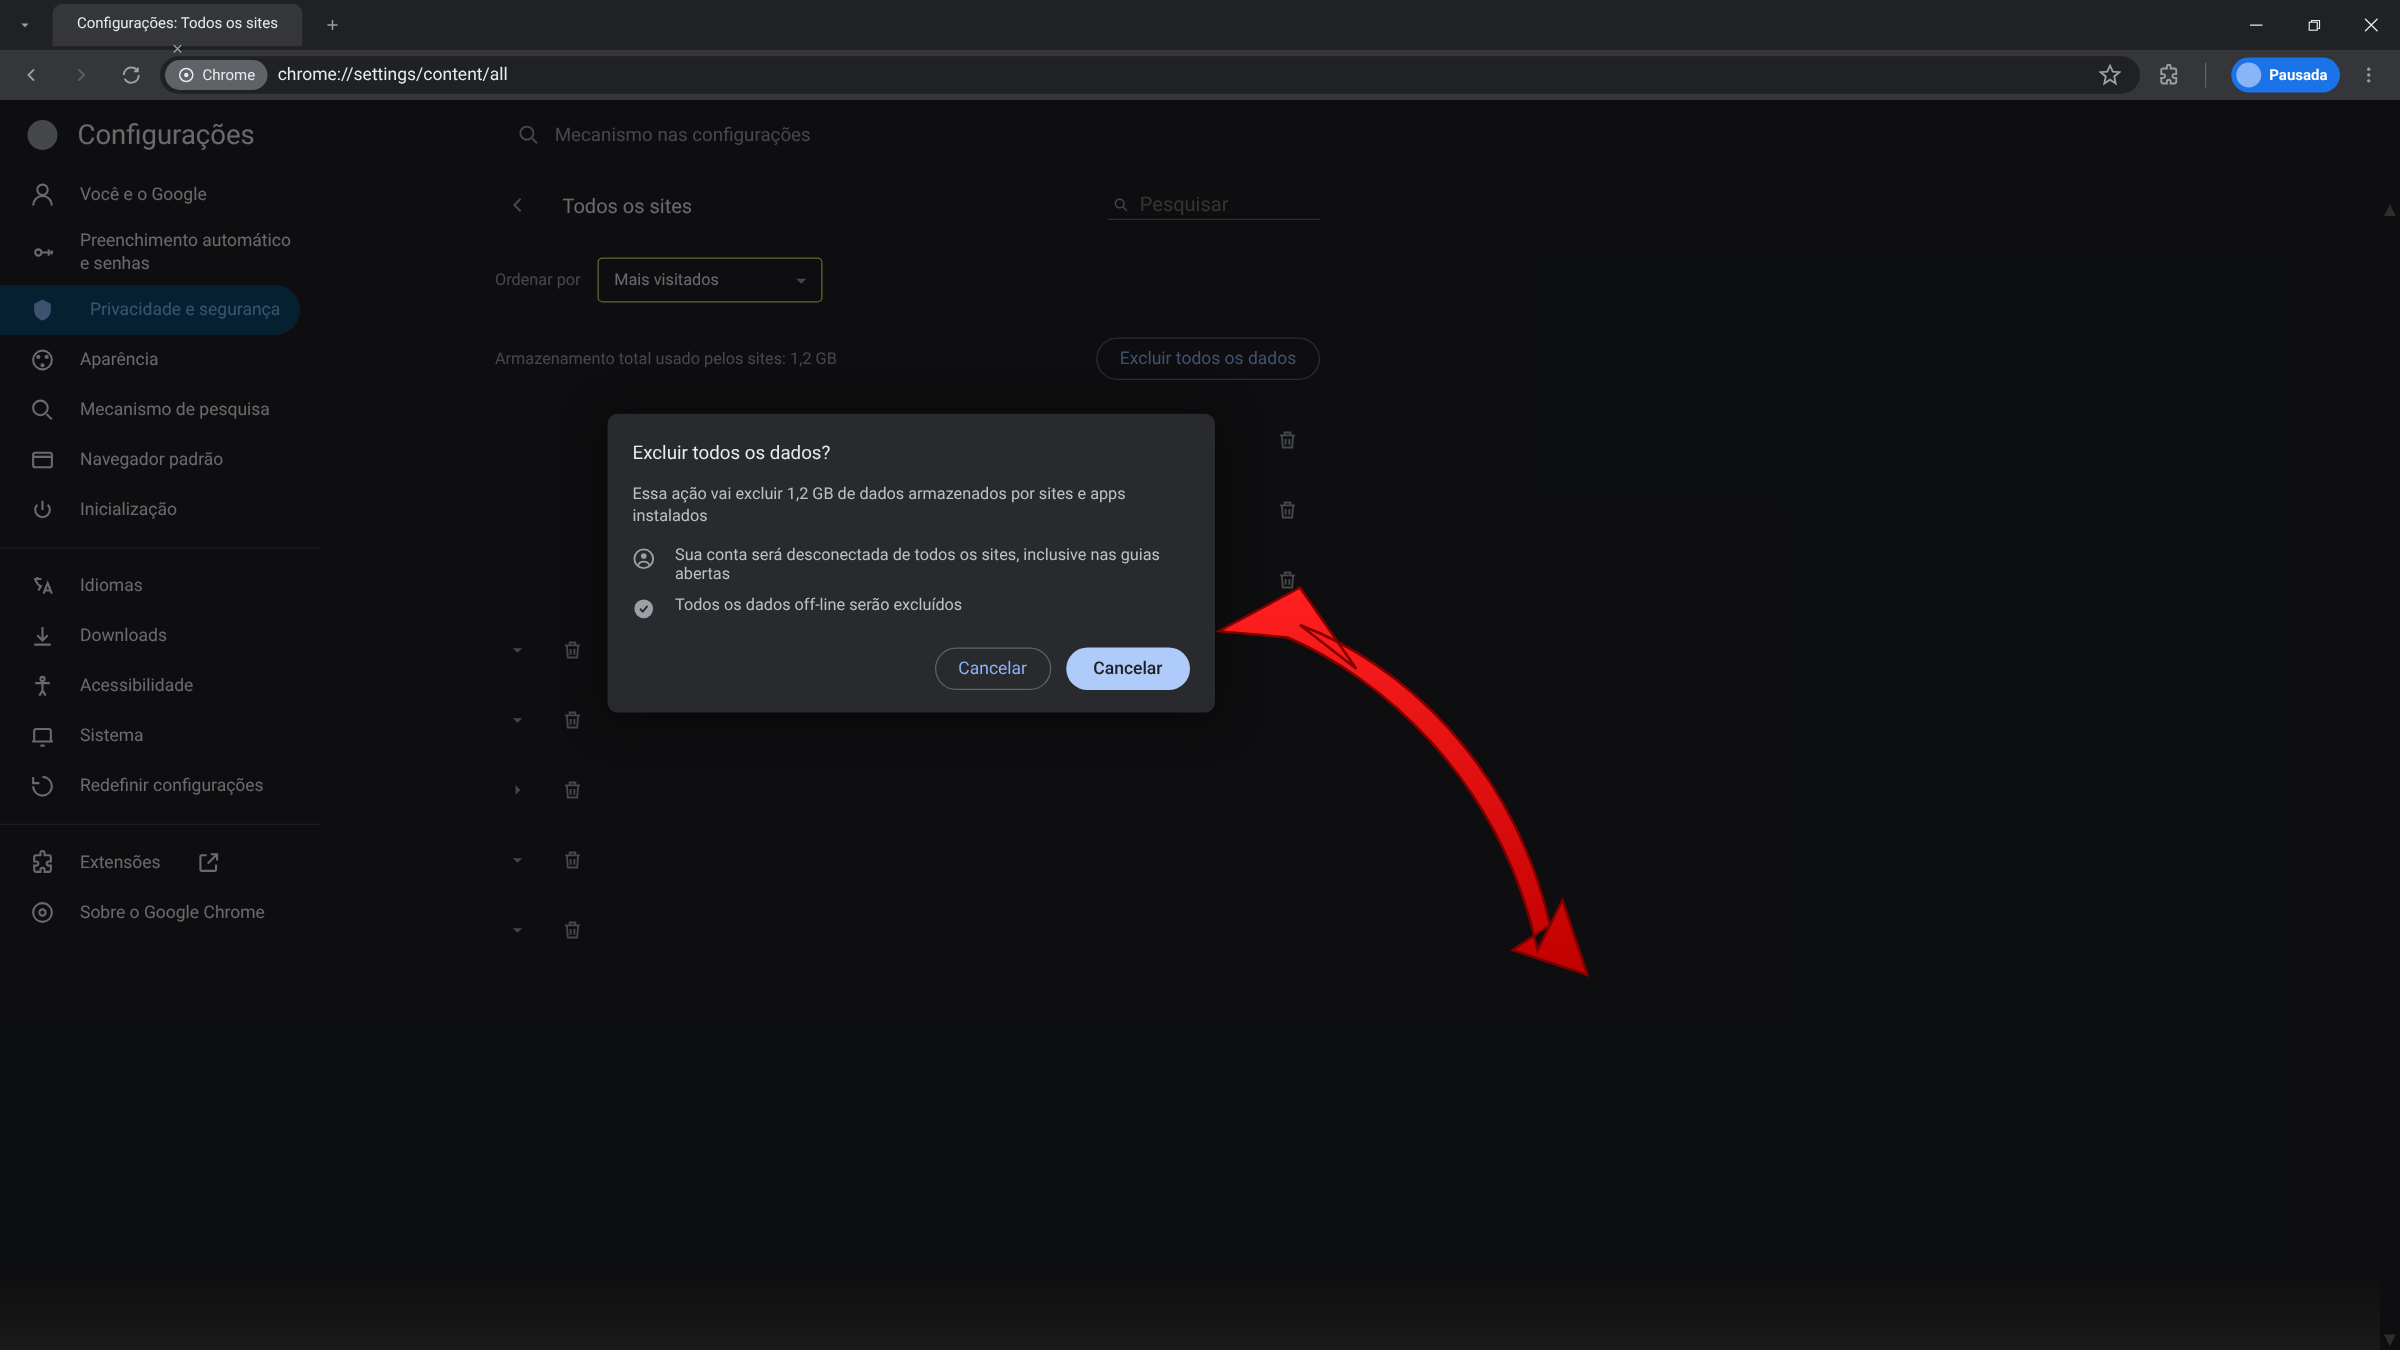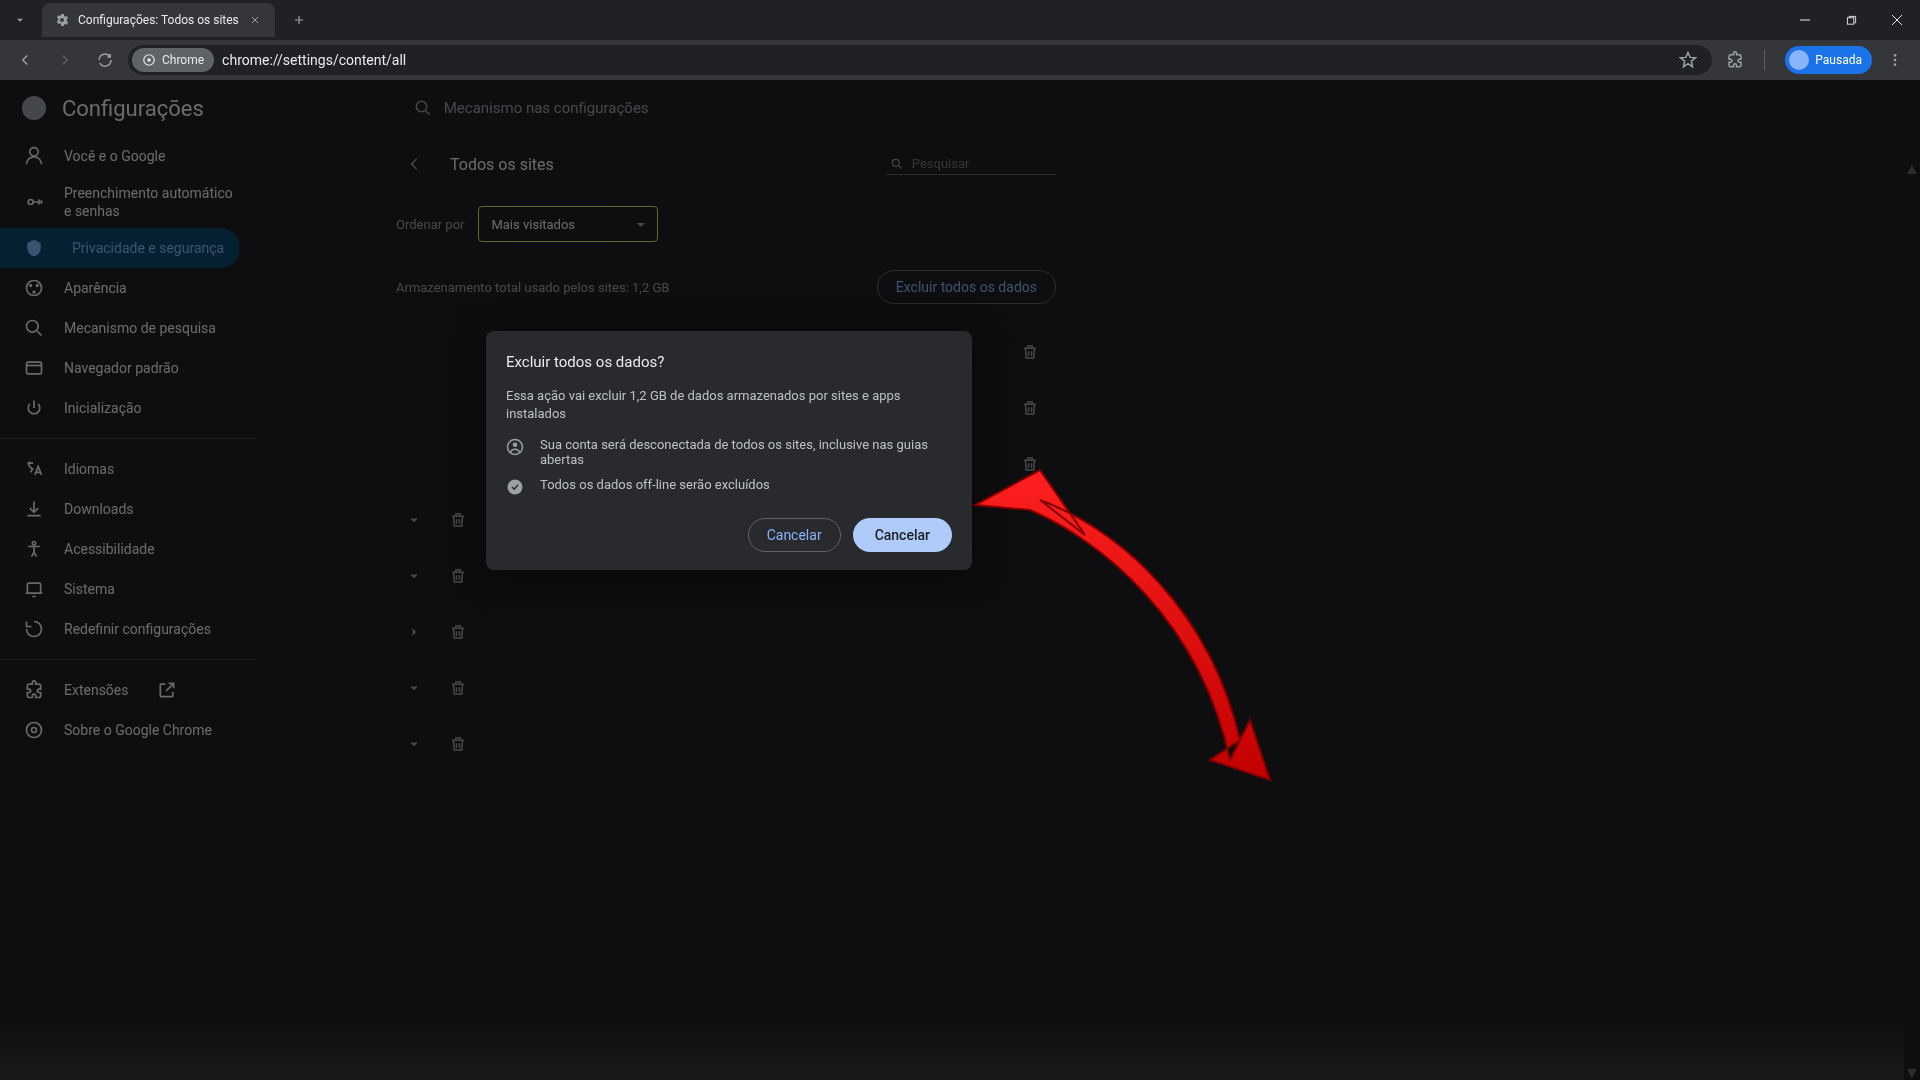--- a/index.html
+++ b/index.html
@@ -1,39 +1,39 @@
 <!DOCTYPE html>
 <html><head>
 <meta charset="utf-8">
 <style>
 * { margin: 0; padding: 0; box-sizing: border-box; font-family: 'Segoe UI', Roboto, Arial, sans-serif; }
 body { width: 1920px; height: 1080px; background: #202124; color: #e8eaed; overflow: hidden; position: relative; }
 
 
 .titlebar { height: 40px; background: #202124; display: flex; align-items: center; }
 .tab-dropdown { width: 32px; height: 32px; margin-left: 4px; display: flex; align-items: center; justify-content: center; color: #9aa0a6; border-radius: 50%; }
-.tab { height: 34px; background: #35363a; border-radius: 8px 8px 0 0; display: flex; align-items: center; padding: 0 12px; margin-left: 6px; min-width: 200px; gap: 8px; }
+.tab { height: 34px; background: #35363a; border-radius: 8px 8px 0 0; display: flex; align-items: center; padding: 0 12px; margin-left: 6px; min-width: 200px; gap: 8px; flex-direction: column; }
 .tab .gear { width: 16px; height: 16px; color: #9aa0a6; }
 .tab-title { font-size: 12px; color: #e8eaed; flex: 1; }
 .tab-close { width: 16px; height: 16px; color: #9aa0a6; display:flex; align-items:center; justify-content:center; }
 .newtab { width: 28px; height: 28px; margin-left: 10px; display: flex; align-items: center; justify-content: center; color: #9aa0a6; }
 .window-controls { margin-left: auto; display: flex; }
 .win-btn { width: 46px; height: 40px; display: flex; align-items: center; justify-content: center; color: #e8eaed; }
 
 
 .toolbar { height: 40px; background: #35363a; display: flex; align-items: center; padding: 15px 8px; gap: 6px; }
 .nav-btn { width: 34px; height: 34px; display: flex; align-items: center; justify-content: center; color: #9aa0a6; border-radius: 50%; }
 .omnibox { flex: 1; height: 30px; background: #202124; border-radius: 15px; display: flex; align-items: center; padding: 0 4px; gap: 8px; }
 .chrome-chip { height: 24px; background: #5f6368; border-radius: 12px; display: flex; align-items: center; padding: 0 10px; gap: 6px; font-size: 12px; color: #e8eaed; }
 .chrome-chip svg { width: 14px; height: 14px; }
 .url-text { font-size: 14px; color: #e8eaed; }
 .omnibox-end { margin-left: auto; display: flex; align-items: center; gap: 4px; padding-right: 6px; }
 .omnibox-icon { width: 28px; height: 28px; display: flex; align-items: center; justify-content: center; color: #9aa0a6; }
 .ext-btn { width: 34px; height: 34px; display: flex; align-items: center; justify-content: center; color: #9aa0a6; border-radius: 50%; }
-.profile-chip { display: flex; align-items: center; gap: 6px; background: #1a73e8; color: #fff; height: 28px; padding: 0 10px 0 4px; border-radius: 14px; font-size: 12px; margin-left: 8px; }
+.profile-chip { display: flex; align-items: center; gap: 6px; background: #1a73e8; color: #fff; height: 28px; padding: 0 10px 0 4px; border-radius: 14px; font-size: 12px; margin-left: 8px; font-weight: bold; }
 .profile-chip .avatar { width: 20px; height: 20px; border-radius: 50%; background: #8ab4f8; }
 .menu-btn { width: 34px; height: 34px; display: flex; align-items: center; justify-content: center; color: #9aa0a6; }
 .sep { width: 1px; height: 20px; background: #5f6368; margin: 0 6px; }
 
 
 .content { position: absolute; top: 80px; left: 0; right: 0; bottom: 0; background: #202124; }
 .dim-overlay { position: absolute; inset: 0; background: rgba(0,0,0,0.55); z-index: 5; pointer-events: none; }
 
 
 .settings-header { position: absolute; top: 0; left: 0; right: 0; height: 56px; display: flex; align-items: center; padding-left: 22px; z-index: 2; }
@@ -48,21 +48,21 @@
 .side-item.active { background: #0c4a6e; color: #8ab4f8; gap: 28px; }
 .side-item svg { width: 20px; height: 20px; flex-shrink: 0; }
 .side-divider { height: 1px; background: #3c4043; margin: 10px 0; }
 
 
 .main-panel { position: absolute; top: 56px; left: 396px; width: 660px; z-index: 2; }
 .panel-header { display: flex; align-items: center; height: 56px; gap: 18px; }
 .back-arrow { width: 36px; height: 36px; display: flex; align-items: center; justify-content: center; color: #9aa0a6; border-radius: 50%; }
 .panel-title { font-size: 16px; color: #e8eaed; flex: 1; }
 .panel-search { display: flex; align-items: center; gap: 8px; border-bottom: 1px solid #5f6368; padding: 2px 4px; width: 170px; }
-.panel-search input { background: none; border: none; color: #9aa0a6; font-size: 13px; outline: none; width: 100%; }
+.panel-search input { background: none; border: none; color: #9aa0a6; font-size: 16px; outline: none; width: 100%; }
 .panel-search svg { width: 16px; height: 16px; color: #9aa0a6; }
 
 .sort-row { display: flex; align-items: center; gap: 14px; margin-top: 14px; }
 .sort-label { font-size: 13px; color: #9aa0a6; }
 .sort-select { height: 36px; border: 1px solid #bef264; border-radius: 4px; padding: 0 36px 0 12px; font-size: 13px; color: #e8eaed; position: relative; display: flex; align-items: center; min-width: 180px; }
 .sort-select::after { content: ''; position: absolute; right: 12px; top: 16px; border: 4px solid transparent; border-top-color: #9aa0a6; }
 
 .storage-row { display: flex; align-items: center; justify-content: space-between; margin-top: 28px; }
 .storage-text { font-size: 13px; color: #9aa0a6; }
 .delete-all-btn { border: 1px solid #5f6368; color: #8ab4f8; background: none; padding: 8px 18px; border-radius: 18px; font-size: 14px; }

